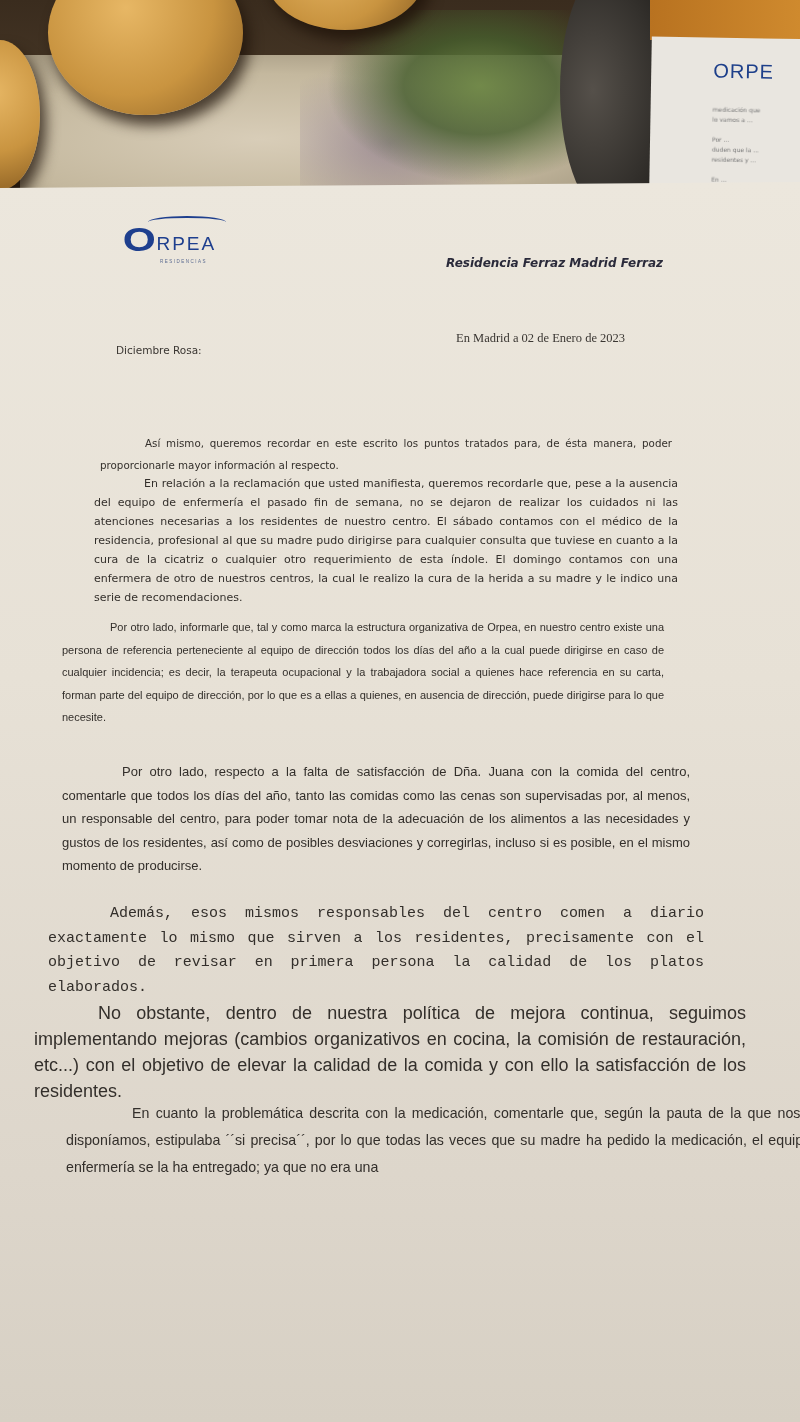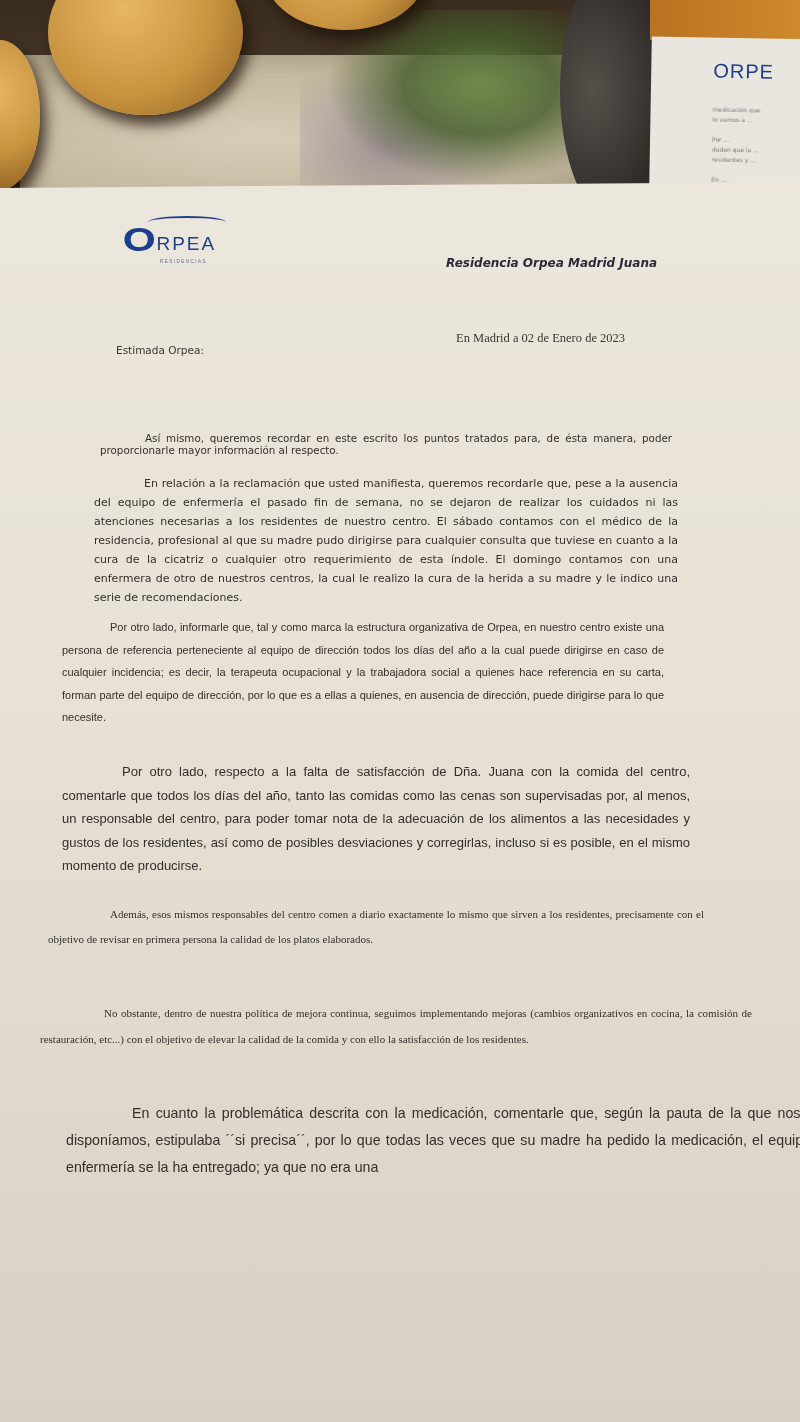--- a/index.html
+++ b/index.html
@@ -100,26 +100,26 @@
     position: absolute; left: 116px; top: 162px;
     font-size: 10.5px; color: #3a3632;
   }
 
   .para {
     position: absolute; text-align: justify;
     color: #332f2b;
   }
 
   .p1 { left: 104px; top: 198px; width: 566px; font-size: 10.3px; line-height: 15px; text-indent: 50px; }
-  .p2 { left: 100px; top: 250px; width: 572px; font-size: 10.3px; line-height: 12px; text-indent: 45px; }
+  .p2 { left: 100px; top: 250px; width: 572px; font-size: 10.3px; line-height: 22px; text-indent: 45px; }
   .p3 { left: 94px; top: 292px; width: 584px; font-size: 11px; line-height: 19px; text-indent: 50px; }
   .p4 { left: 62px; top: 434px; width: 602px; font-size: 11px; line-height: 22.5px; text-indent: 48px; font-family: "Liberation Sans", sans-serif; }
   .p5 { left: 62px; top: 578px; width: 628px; font-size: 13px; line-height: 23.5px; text-indent: 60px; font-family: "Liberation Sans", sans-serif; }
-  .p6 { left: 48px; top: 720px; width: 656px; font-size: 11px; line-height: 24.5px; text-indent: 62px; font-family: Liberation Serif, serif; }
-  .p7 { left: 40px; top: 818px; width: 712px; font-size: 11px; line-height: 26px; text-indent: 64px; font-family: Liberation Serif, serif; }
+  .p6 { left: 48px; top: 720px; width: 656px; font-size: 15px; line-height: 24.5px; text-indent: 62px; font-family: Liberation Mono, monospace; }
+  .p7 { left: 34px; top: 818px; width: 712px; font-size: 18px; line-height: 26px; text-indent: 64px; font-family: Liberation Sans, sans-serif; }
   .p8 { left: 18px; top: 918px; width: 766px; font-size: 14.2px; line-height: 27px; text-indent: 66px; font-family: "Liberation Sans", sans-serif; margin-left: 48px; }
 </style>
 </head>
 <body>
 
 <div class="bg-photo">
   <div class="tablecloth"></div>
   <div class="herbs"></div>
   <div class="potato p1"></div>
   <div class="potato p2"></div>
@@ -143,23 +143,23 @@
 </div>
 
 <div class="letter">
 
   <div class="logo">
     <span class="swoosh"></span>
     <span class="o">O</span><span class="rest">RPEA</span>
     <span class="tag">RESIDENCIAS</span>
   </div>
 
-  <div class="residence">Residencia Orpea Madrid Juana</div>
+  <div class="residence">Residencia Ferraz Madrid Ferraz</div>
   <div class="date-line">En Madrid  a 02 de Enero de 2023</div>
-  <div class="salutation">Estimada Orpea:</div>
+  <div class="salutation">Diciembre Rosa:</div>
 
   <p class="para p2">Así mismo, queremos recordar en este escrito los puntos tratados para, de ésta manera, poder proporcionarle mayor información al respecto.</p>
   <p class="para p3">En relación a la reclamación que usted manifiesta, queremos recordarle que, pese a la ausencia del equipo de enfermería el pasado fin de semana, no se dejaron de realizar los cuidados ni las atenciones necesarias a los residentes de nuestro centro. El sábado contamos con el médico de la residencia, profesional al que su madre pudo dirigirse para cualquier consulta que tuviese en cuanto a la cura de la cicatriz o cualquier otro requerimiento de esta índole. El domingo contamos con una enfermera de otro de nuestros centros, la cual le realizo la cura de la herida a su madre y le indico una serie de recomendaciones.</p>
   <p class="para p4">Por otro lado, informarle que,  tal y como marca la estructura organizativa de Orpea, en nuestro centro existe una persona de referencia perteneciente al equipo de dirección todos los días del año a la cual puede dirigirse en caso de cualquier incidencia; es decir, la terapeuta ocupacional y la trabajadora social a quienes hace referencia en su carta, forman parte del equipo de dirección, por lo que es a ellas a quienes, en ausencia de dirección, puede dirigirse para lo que necesite.</p>
   <p class="para p5">Por otro lado, respecto a la falta de satisfacción de Dña. Juana con la comida del centro, comentarle que todos los días del año, tanto las comidas como las cenas son supervisadas por, al menos, un responsable del centro, para poder tomar nota de la adecuación de los alimentos a las necesidades y gustos de los residentes, así como de posibles desviaciones y corregirlas, incluso si es posible, en el mismo momento de producirse.</p>
   <p class="para p6">Además, esos mismos responsables del centro comen a diario exactamente lo mismo que sirven a los residentes, precisamente con el objetivo de revisar en primera persona la calidad de los platos elaborados.</p>
   <p class="para p7">No obstante, dentro de nuestra política de mejora continua, seguimos implementando mejoras (cambios organizativos en cocina, la comisión de restauración, etc...) con el objetivo de elevar la calidad de la comida y con ello la satisfacción de los residentes.</p>
   <p class="para p8">En cuanto la problemática descrita con la medicación, comentarle que, según la pauta de la que nosotros disponíamos, estipulaba ´´si precisa´´, por lo que todas las veces que su madre ha pedido la medicación, el equipo de enfermería se la ha entregado; ya que no era una</p>
 </div>
 

